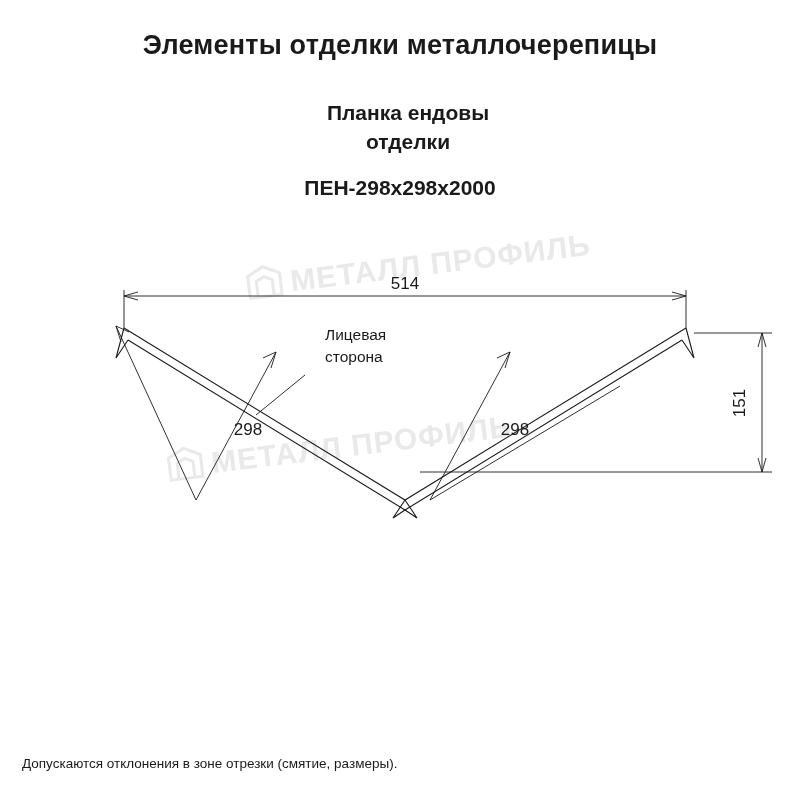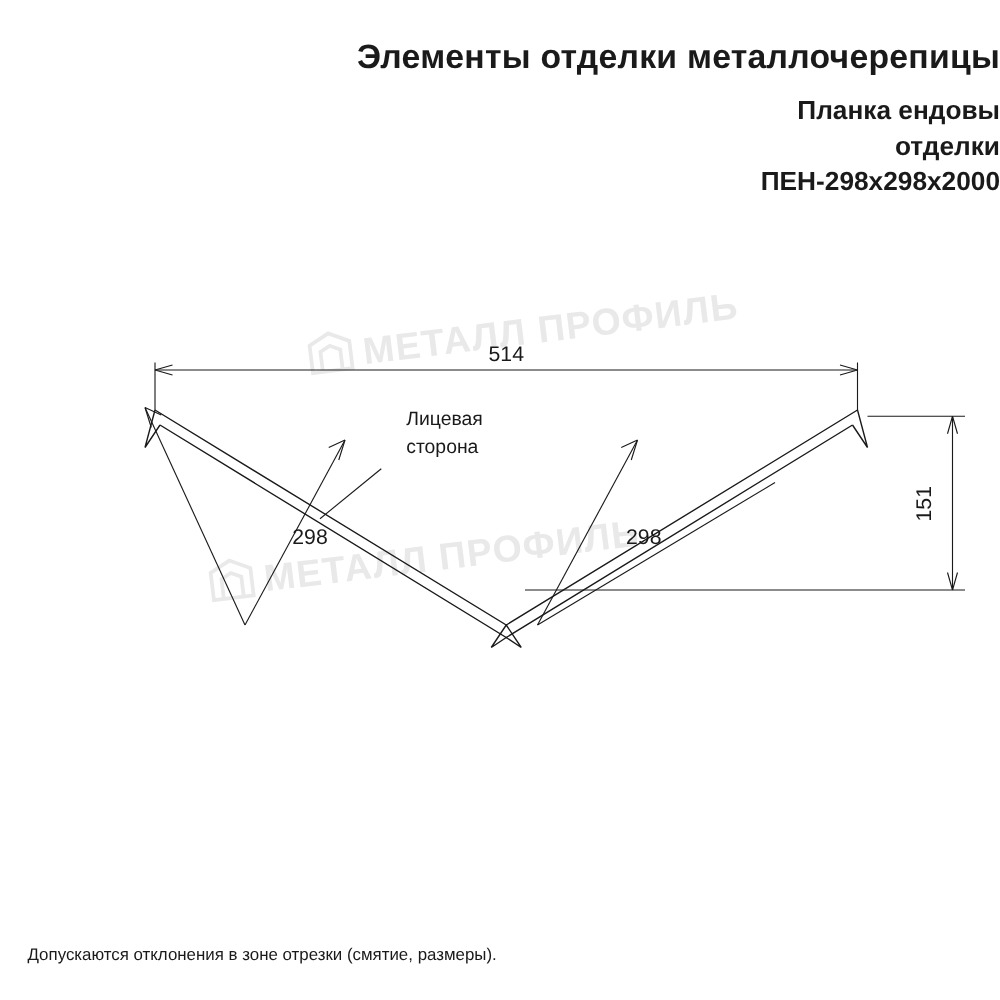--- a/index.html
+++ b/index.html
@@ -17,36 +17,37 @@
   }
   .page {
     position: absolute;
     inset: 0;
   }
   .title-block {
     position: absolute;
     top: 28px;
     left: 0;
     width: 800px;
-    text-align: right;
+    text-align: center;
   }
   .title-main {
     font-size: 27px;
     font-weight: bold;
     letter-spacing: 0.2px;
     line-height: 34px;
   }
   .title-sub {
-    margin-top: 12px;
+    margin-top: 36px;
     font-size: 21px;
     font-weight: bold;
     line-height: 29px;
     padding-left: 16px;
   }
   .title-code {
+    margin-top: 18px;
     font-size: 21px;
     font-weight: bold;
     line-height: 28px;
   }
   .drawing {
     position: absolute;
     top: 200px;
     left: 0;
     width: 800px;
     height: 420px;

